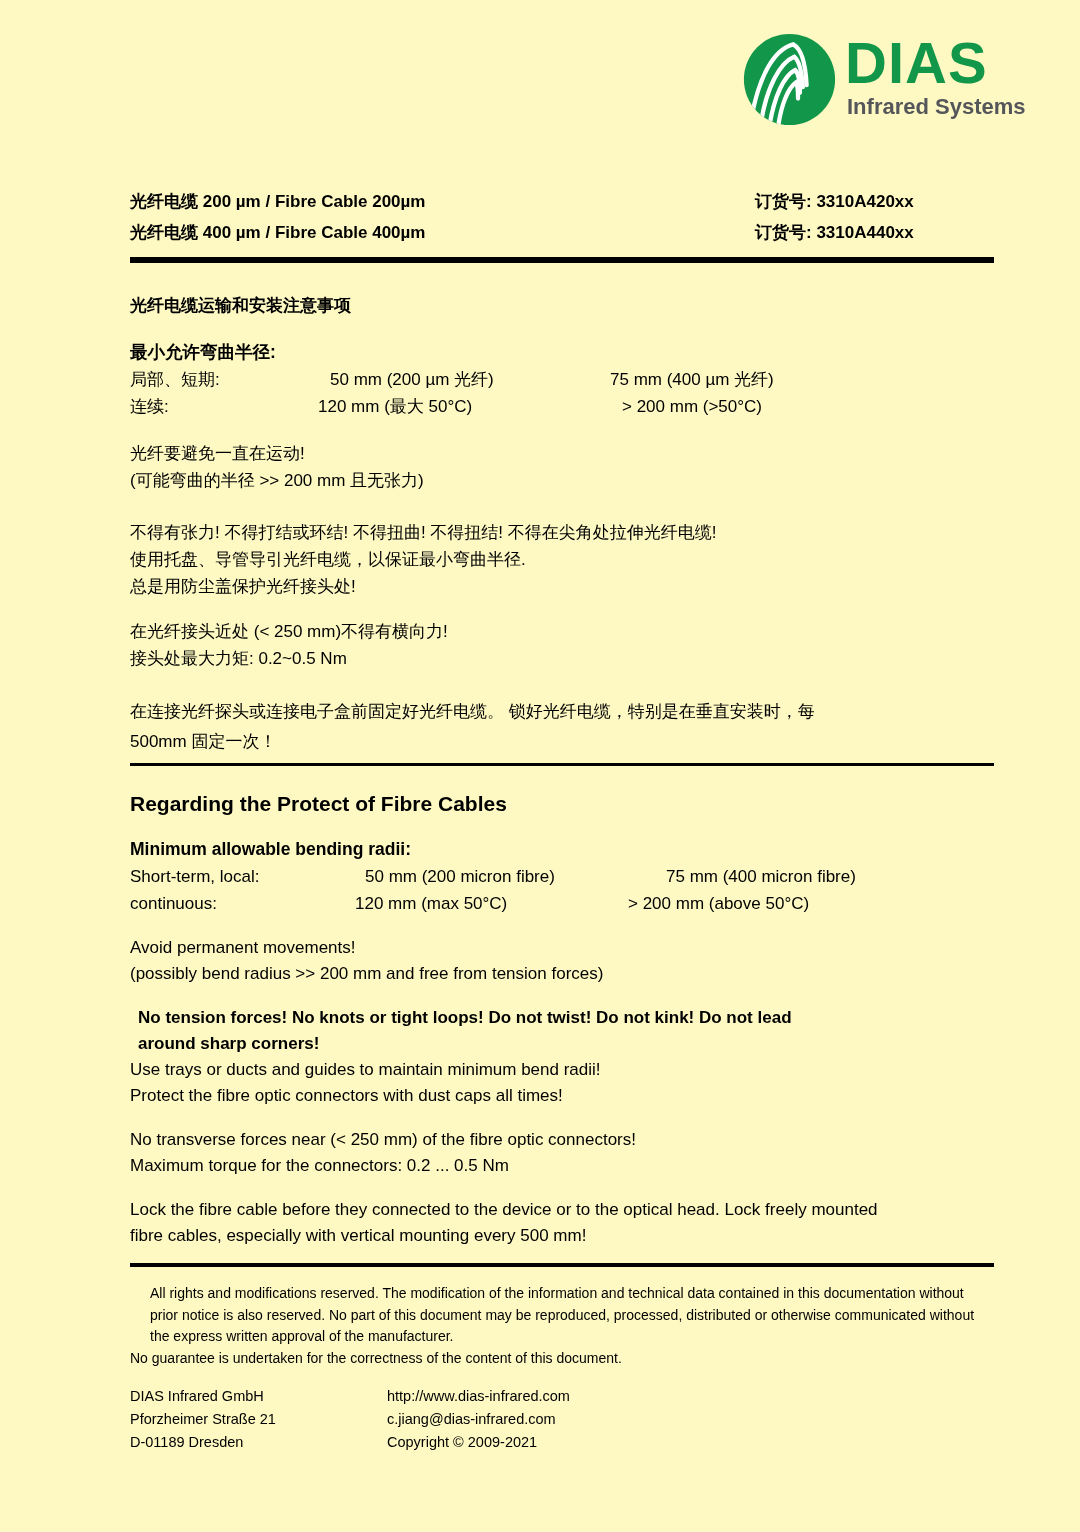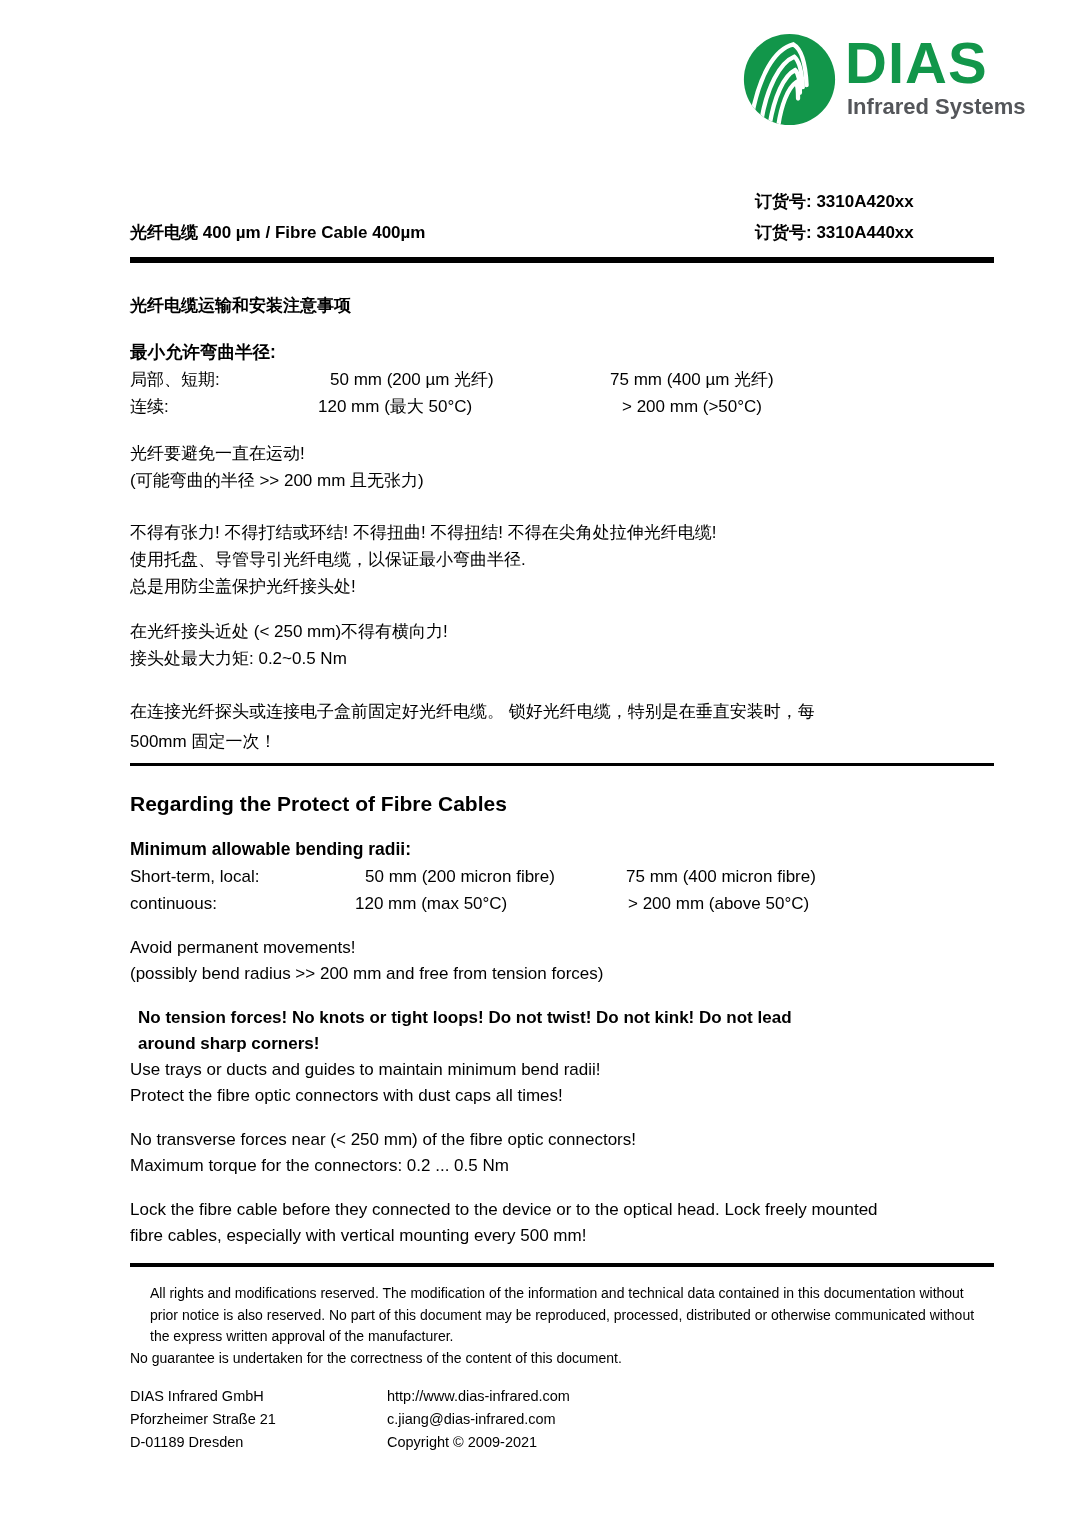--- a/index.html
+++ b/index.html
@@ -1,19 +1,19 @@
 <!DOCTYPE html>
 <html><head>
 <meta charset="utf-8">
 <style>
   html,body{margin:0;padding:0;background:#e8e8e8;}
   .page{
     position:relative;
     width:1080px;height:1532px;
-    background:#ffffff;
+    background:#fef9c3;
     font-family:"Liberation Sans","DejaVu Sans",sans-serif;
     color:#000;
     overflow:hidden;
     margin:0 auto;
   }
   
   .logo{position:absolute;top:32px;left:742px;display:flex;align-items:flex-start;}
   .logo-mark{width:95px;height:95px;flex:0 0 auto;}
   .logo-text{margin-left:8px;padding-top:2px;}
   .brand-name{font-size:58px;line-height:58px;font-weight:bold;color:#12964a;letter-spacing:1px;}
@@ -43,21 +43,21 @@
   .para-cn-lock{max-width:700px;}
   .para-en-warn{max-width:705px;line-height:26px;font-weight:bold;margin-left:8px;}
   .para-en-lock{max-width:760px;line-height:26px;}
   .en-lines{line-height:26px;}
   
   .bend-row{position:relative;height:27px;font-size:17px;line-height:27px;}
   .bl{position:absolute;left:0;white-space:nowrap;}
   .bv1,.bv2{position:absolute;white-space:nowrap;}
   .cn-rows .r1 .bv1{left:200px}  .cn-rows .r1 .bv2{left:480px}
   .cn-rows .r2 .bv1{left:188px}  .cn-rows .r2 .bv2{left:492px}
-  .en-rows .r1 .bv1{left:235px}  .en-rows .r1 .bv2{left:496px}
+  .en-rows .r1 .bv1{left:235px}  .en-rows .r1 .bv2{left:536px}
   .en-rows .r2 .bv1{left:225px}  .en-rows .r2 .bv2{left:498px}
   
   .legal{margin-top:16px;font-size:14px;line-height:21.5px;color:#000;margin-left:20px;}
   .legal-note{font-size:14px;line-height:21.5px;}
   .contact{margin-top:16px;}
   .contact-row{position:relative;height:23px;font-size:14.5px;line-height:23px;}
   .c-left{position:absolute;left:0;white-space:nowrap;}
   .c-right{position:absolute;left:257px;white-space:nowrap;}
 </style>
 </head>
@@ -85,20 +85,21 @@
     <span class="logo-text">
       <div class="brand-name">DIAS</div>
       <div class="brand-tagline">Infrared Systems</div>
     </span>
   </div>
 
   <div class="content">
 
     <div class="prod-header">
       <div class="prod-row">
+        <span class="prod-name">光纤电缆 200 µm / Fibre Cable 200µm</span>
         <span class="prod-order">订货号: 3310A420xx</span>
       </div>
       <div class="prod-row">
         <span class="prod-name">光纤电缆 400 µm / Fibre Cable 400µm</span>
         <span class="prod-order">订货号: 3310A440xx</span>
       </div>
     </div>
 
     <div class="rule rule-thick"></div>
 

